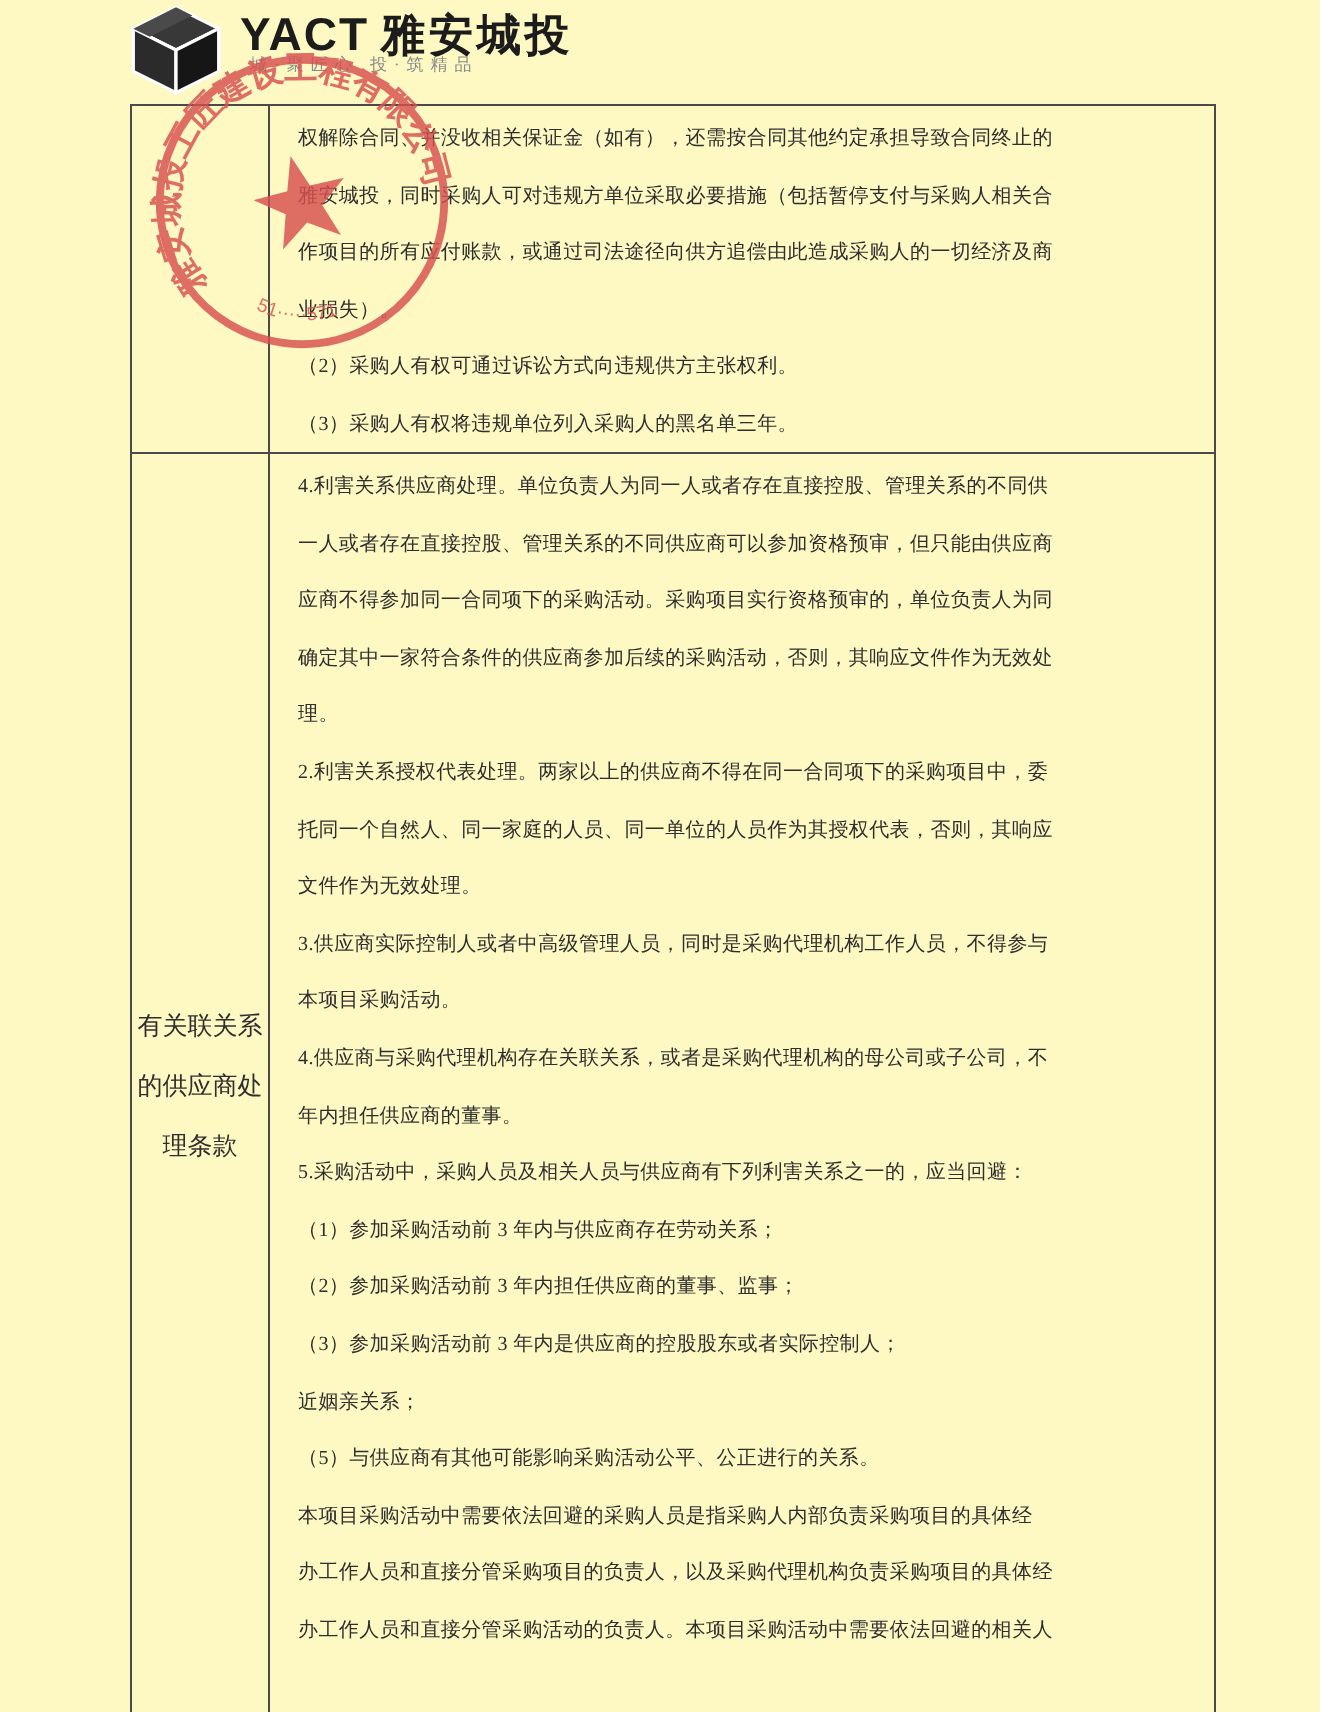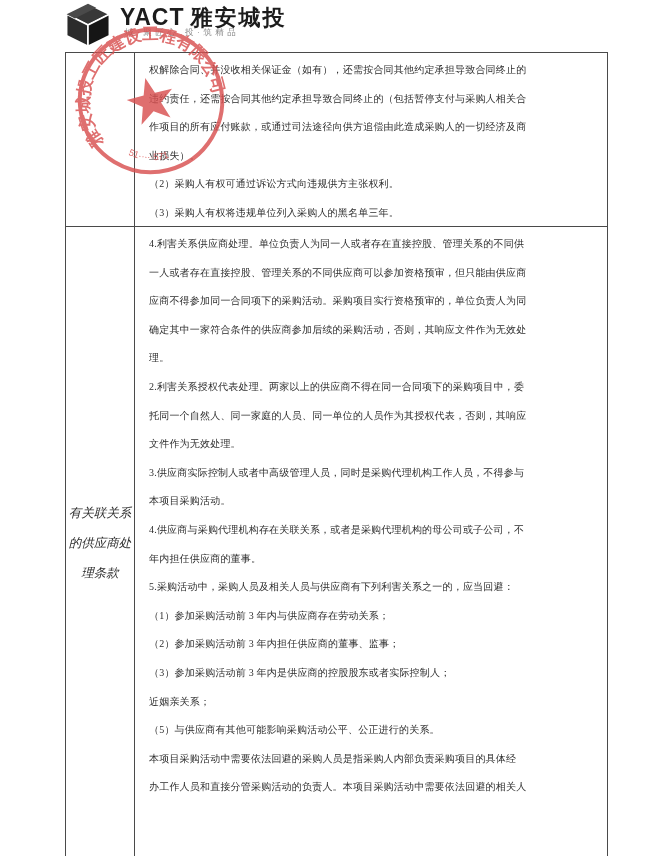--- a/index.html
+++ b/index.html
@@ -1,19 +1,19 @@
 <!DOCTYPE html>
 <html><head>
 <meta charset="utf-8">
 <style>
   html,body{margin:0;padding:0;background:#e8e8e8;}
   .page{
     position:relative;
     width:660px;height:856px;
-    background:#ffffff;
+    background:#fef9c3;
     overflow:hidden;
     font-family:"Liberation Serif","DejaVu Serif",serif;
     color:#333;
   }
   
   .header{position:absolute;left:63px;top:0;height:48px;}
   .logo-cube{position:absolute;left:0;top:2px;}
   .brand-line{position:absolute;left:57px;top:3px;white-space:nowrap;
     font-family:"Liberation Sans","DejaVu Sans",sans-serif;}
   .brand-en{font-size:23px;font-weight:bold;color:#1c1c1c;letter-spacing:1px;}
@@ -28,21 +28,21 @@
   }
   .t-row{display:flex;flex-direction:row;box-sizing:border-box;}
   .t-row.first{height:174px;border-bottom:1px solid #4a4a4a;}
   .t-row.second{flex:1;}
   .cell-label{
     width:69px;border-right:1px solid #4a4a4a;box-sizing:border-box;
     display:flex;align-items:center;justify-content:center;
     flex-direction:column;flex-shrink:0;
   }
   .t-row.second .cell-label{justify-content:flex-start;padding-top:271px;}
-  .label-line{font-size:12.5px;color:#2e2e2e;line-height:30px;text-align:center;white-space:nowrap;font-style:italic;}
+  .label-line{font-size:12.5px;color:#2e2e2e;line-height:30px;text-align:center;white-space:nowrap;}
   .cell-content{flex:1;padding:3px 6px 0 14px;box-sizing:border-box;}
   .text-line{
     font-size:10px;line-height:28.6px;color:#2e2e2e;
     white-space:nowrap;letter-spacing:0.2px;
   }
   
   .stamp{position:absolute;left:72px;top:22px;opacity:0.82;pointer-events:none;}
 </style>
 </head>
 <body>
@@ -60,21 +60,21 @@
       <span class="brand-en">YACT</span><span class="brand-cn">雅安城投</span>
     </div>
     <div class="tagline">城·聚匠心  投·筑精品</div>
   </div>
 
   <div class="doc-table">
     <div class="t-row first">
       <div class="cell-label"></div>
       <div class="cell-content">
           <div class="text-line">权解除合同、并没收相关保证金（如有），还需按合同其他约定承担导致合同终止的</div>
-          <div class="text-line">违约责任，还需按合同其他约定承担导致合同终止的（包括暂停支付与采购人相关合</div>
+          <div class="text-line">雅安城投，同时采购人可对违规方单位采取必要措施（包括暂停支付与采购人相关合</div>
           <div class="text-line">作项目的所有应付账款，或通过司法途径向供方追偿由此造成采购人的一切经济及商</div>
           <div class="text-line">业损失）。</div>
           <div class="text-line">（2）采购人有权可通过诉讼方式向违规供方主张权利。</div>
           <div class="text-line">（3）采购人有权将违规单位列入采购人的黑名单三年。</div>
         </div>
     </div>
     <div class="t-row second">
       <div class="cell-label">
           <div class="label-line">有关联关系</div>
           <div class="label-line">的供应商处</div>
@@ -93,20 +93,21 @@
           <div class="text-line">本项目采购活动。</div>
           <div class="text-line">4.供应商与采购代理机构存在关联关系，或者是采购代理机构的母公司或子公司，不</div>
           <div class="text-line">年内担任供应商的董事。</div>
           <div class="text-line">5.采购活动中，采购人员及相关人员与供应商有下列利害关系之一的，应当回避：</div>
           <div class="text-line">（1）参加采购活动前 3 年内与供应商存在劳动关系；</div>
           <div class="text-line">（2）参加采购活动前 3 年内担任供应商的董事、监事；</div>
           <div class="text-line">（3）参加采购活动前 3 年内是供应商的控股股东或者实际控制人；</div>
           <div class="text-line">近姻亲关系；</div>
           <div class="text-line">（5）与供应商有其他可能影响采购活动公平、公正进行的关系。</div>
           <div class="text-line">本项目采购活动中需要依法回避的采购人员是指采购人内部负责采购项目的具体经</div>
+          <div class="text-line">办工作人员和直接分管采购项目的负责人，以及采购代理机构负责采购项目的具体经</div>
           <div class="text-line">办工作人员和直接分管采购活动的负责人。本项目采购活动中需要依法回避的相关人</div>
         </div>
     </div>
   </div>
 
   <svg class="stamp" width="158" height="158" viewBox="0 0 200 200">
     <g transform="rotate(-14 100 100)">
       <circle cx="100" cy="100" r="90" fill="none" stroke="#d85050" stroke-width="5"></circle>
       <path id="seal-arc-top" d="M 30,138 A 79,79 0 1 1 170,138" fill="none"></path>
       <path id="seal-arc-bottom" d="M 48,152 A 70,70 0 0 0 152,152" fill="none"></path>

